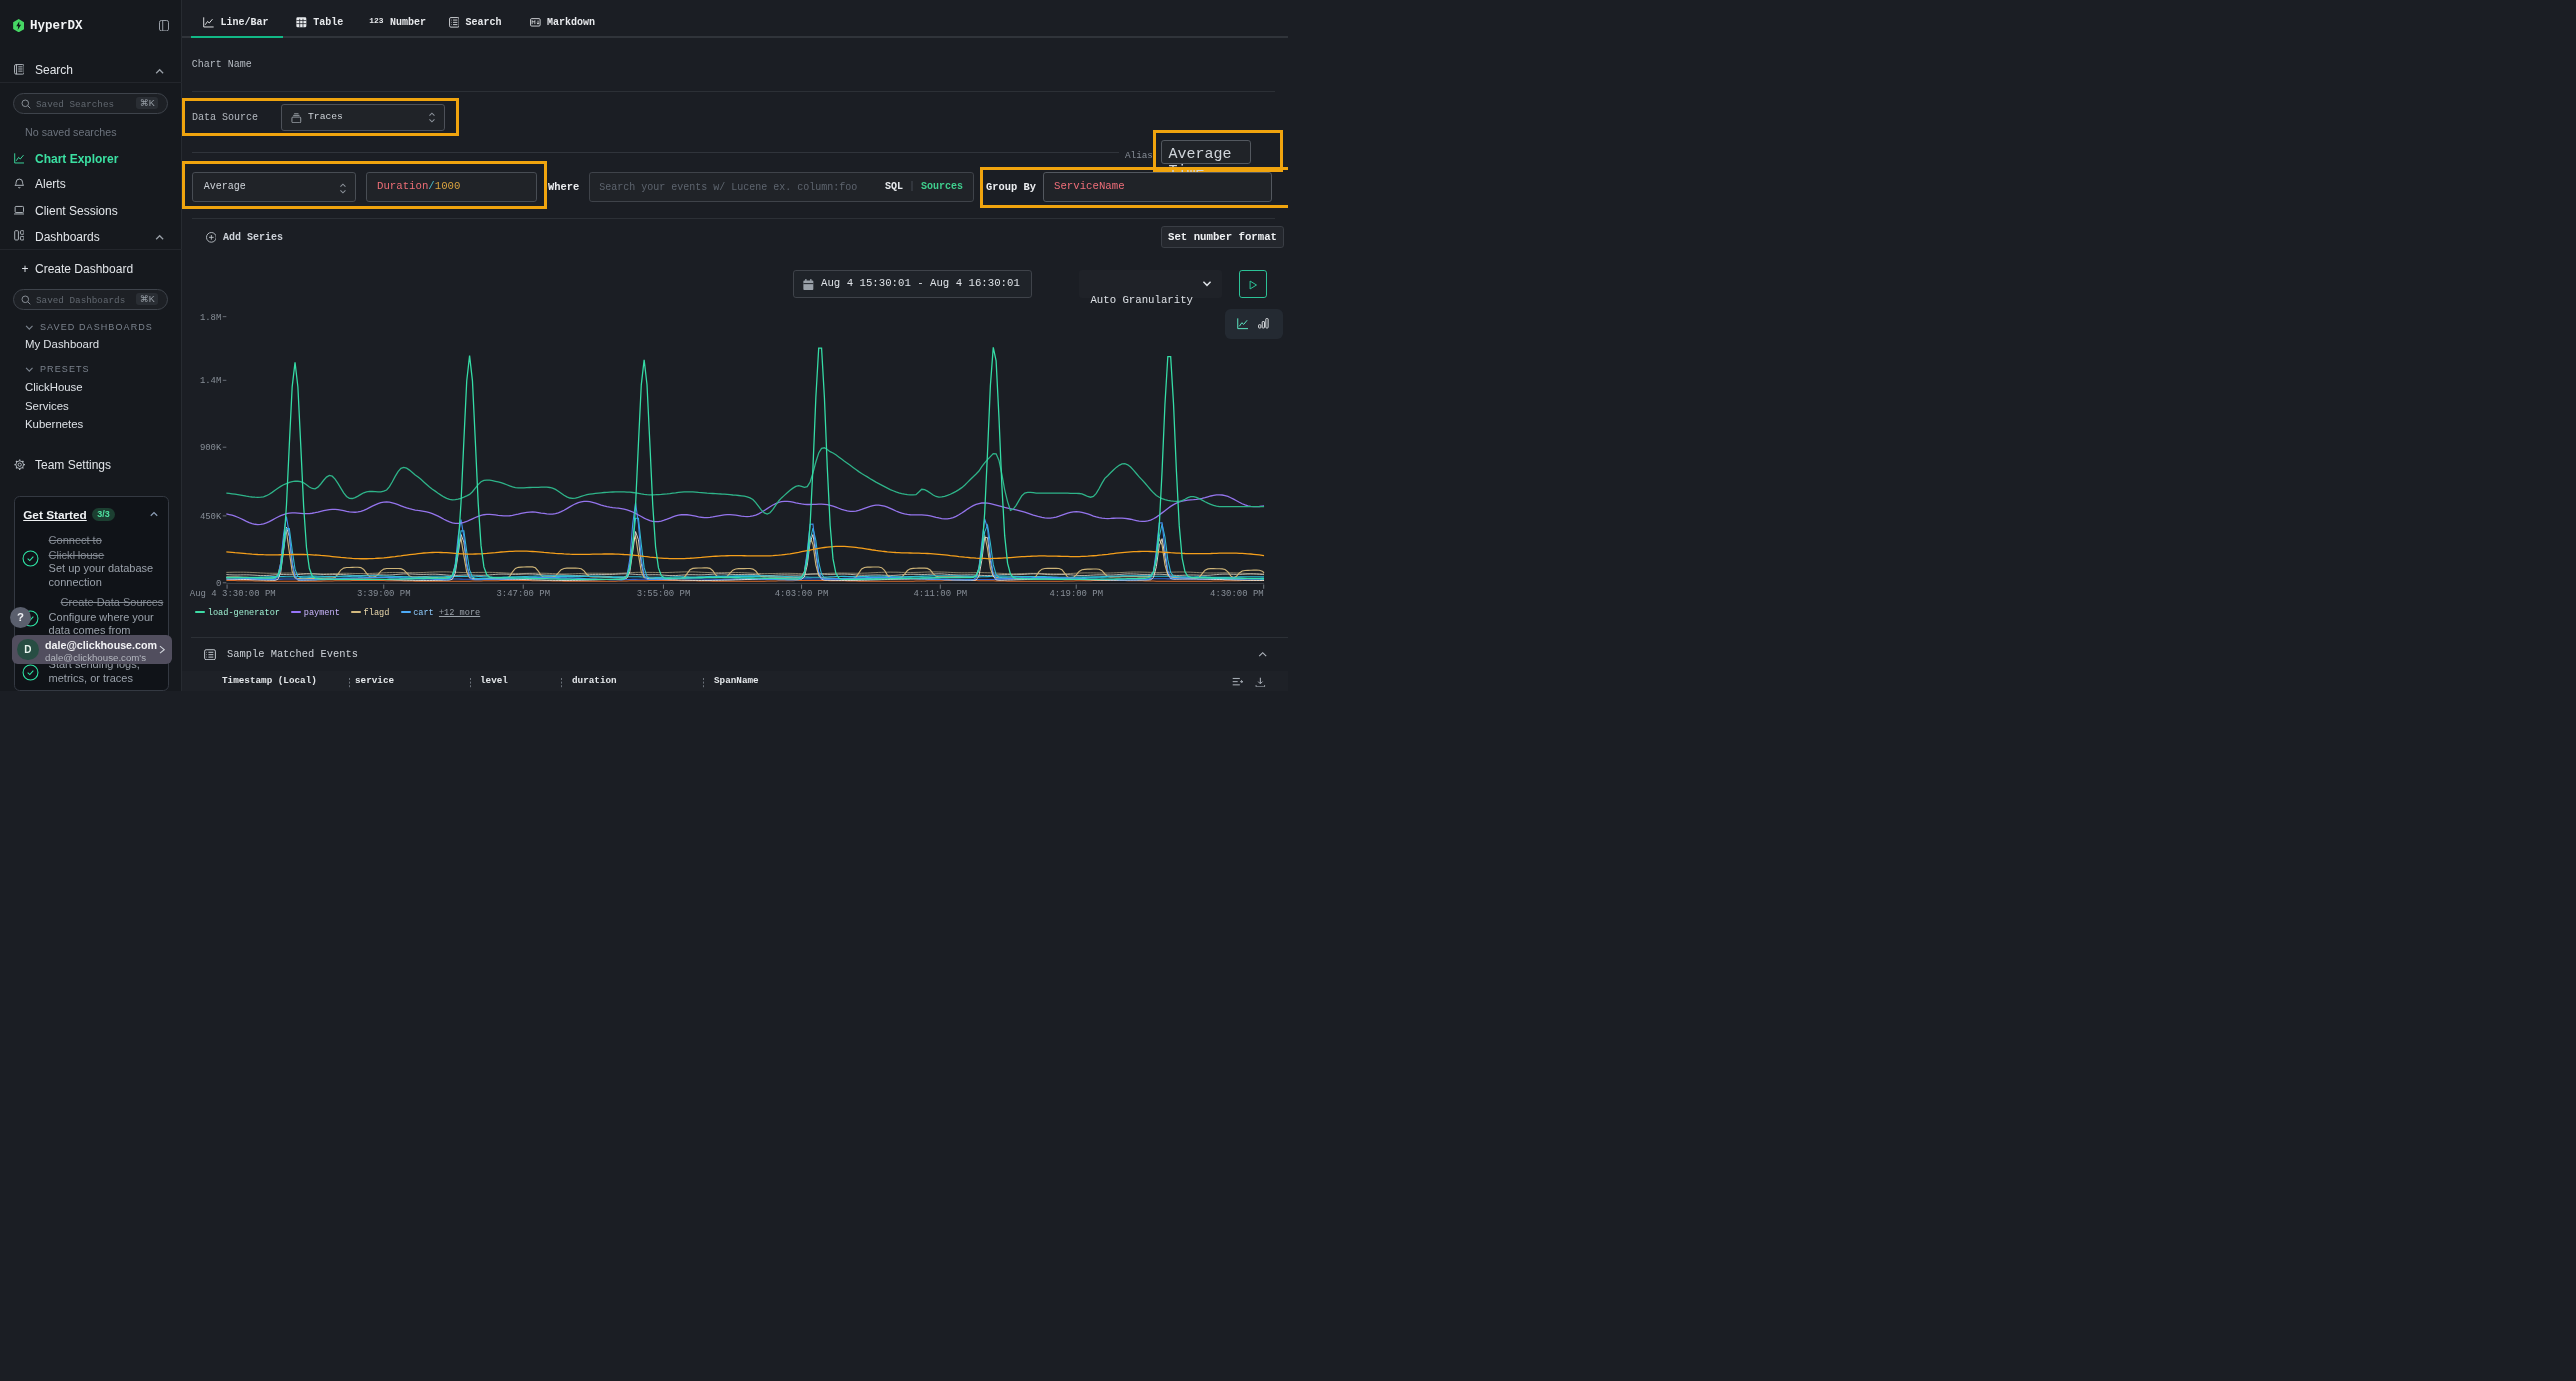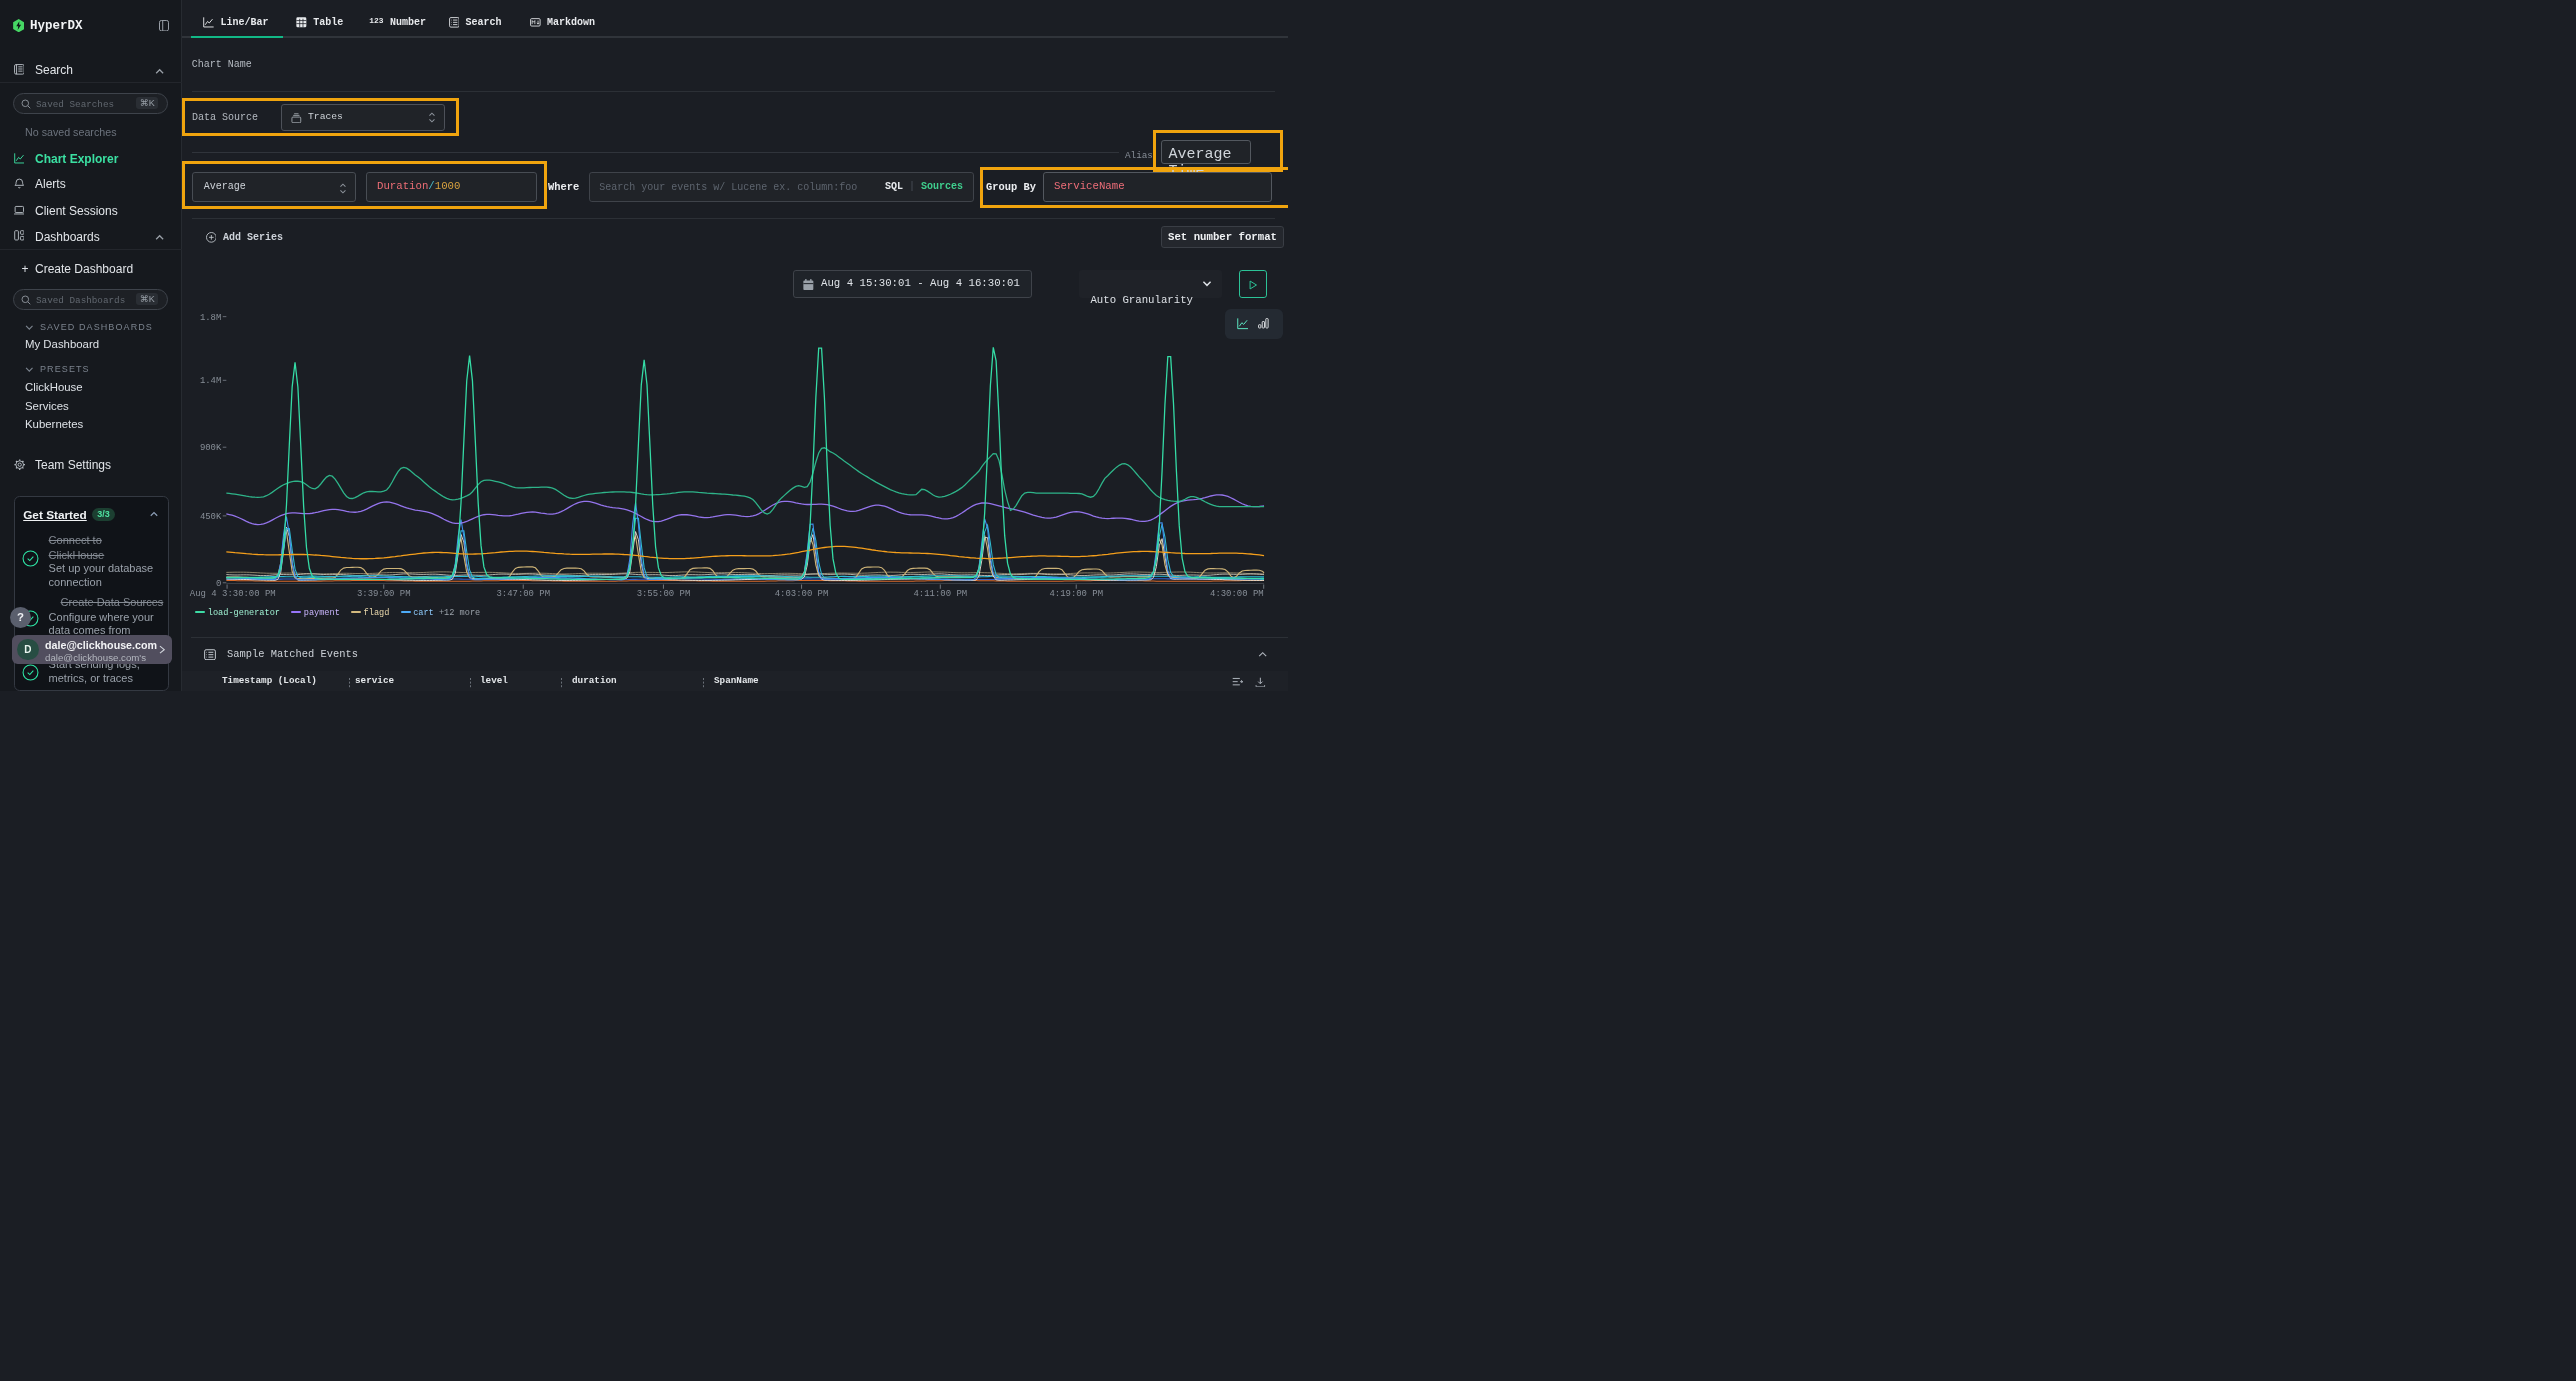--- a/index.html
+++ b/index.html
@@ -326,21 +326,21 @@
         <text x="1060" y="412" text-anchor="middle">4:11:00 PM</text>
         <text x="1250" y="412" text-anchor="middle">4:19:00 PM</text>
         <text x="1512" y="412" text-anchor="end">4:30:00 PM</text>
       </g>
     </svg>
 
     <div class="mono" style="position:absolute;left:13.4px;top:608px;font-size:8.6px;color:#e8eaec;white-space:nowrap;">
       <span class="ldash" style="background:#3ddba5"></span><span style="color:#9ff0d2">load-generator</span><span class="lgap"></span>
       <span class="ldash" style="background:#9775fa"></span><span style="color:#c9b5fc">payment</span><span class="lgap"></span>
       <span class="ldash" style="background:#d2b97e"></span><span style="color:#e8d7ab">flagd</span><span class="lgap"></span>
-      <span class="ldash" style="background:#4dabf7"></span><span style="color:#8ecafa">cart</span> <span style="color:#9aa1a9;">+12 more</span>
+      <span class="ldash" style="background:#4dabf7"></span><span style="color:#8ecafa">cart</span> <span style="color:#9aa1a9;text-decoration:underline">+12 more</span>
     </div>
 
     <div class="hr" style="left:9.3px;top:637px;width:1097px;"></div>
     <svg style="position:absolute;left:22px;top:649px" width="12" height="11.4" viewBox="0 0 15 14" fill="none" stroke="#ccd1d7" stroke-width="1.2">
       <rect x="0.8" y="0.8" width="13.4" height="12.4" rx="1.8"></rect>
       <line x1="3.1" y1="4" x2="3.8" y2="4"></line>
       <line x1="5.5" y1="4" x2="11.7" y2="4"></line>
       <line x1="3.1" y1="7" x2="3.8" y2="7"></line>
       <line x1="5.5" y1="7" x2="11.7" y2="7"></line>
       <line x1="3.1" y1="10" x2="3.8" y2="10"></line>

